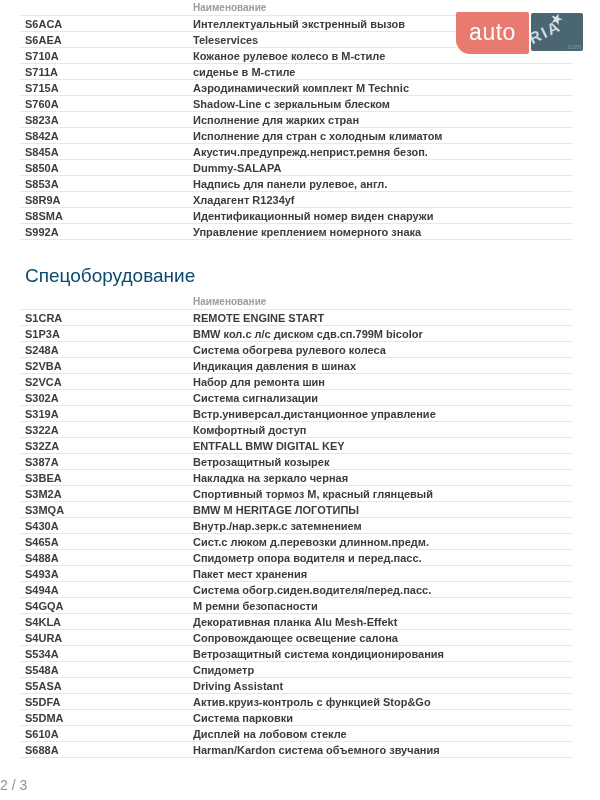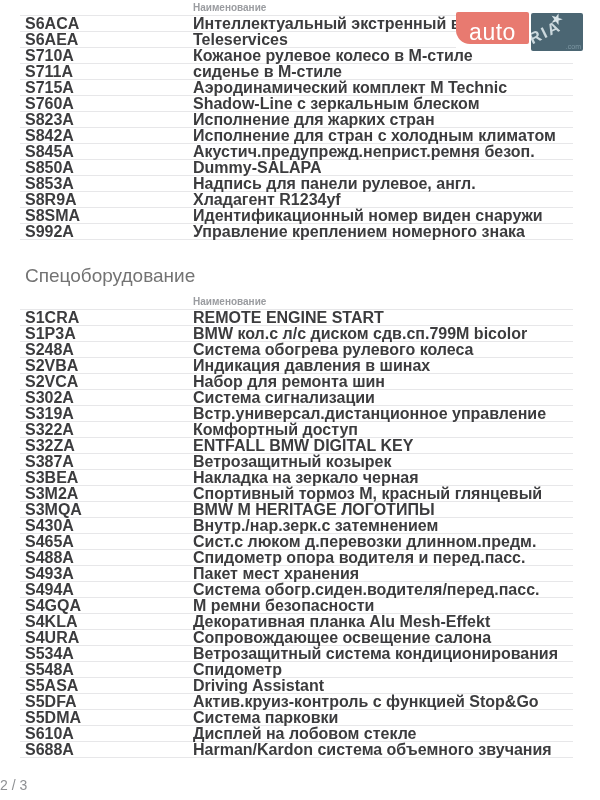--- a/index.html
+++ b/index.html
@@ -10,55 +10,55 @@
     font-family:"Liberation Sans","DejaVu Sans",sans-serif;
     overflow:hidden;
   }
   
   .table { margin-left:20px; width:553px;font-weight:bold; }
   .row {
     display:flex;
     align-items:center;
     height:15px;
     border-bottom:1px solid #e7e7e9;
-    font-size:16px;
+    font-size:11px;
     color:#3c3c3e;
     white-space:nowrap;
   }
   .row.thead { color:#9a9ca0; font-size:10px; align-items:flex-end; }
   .row.thead .col-name { padding-bottom:2px; }
   .col-code { width:173px; padding-left:5px; box-sizing:border-box; flex:none; }
   .col-name { flex:1; overflow:hidden; }
   
   .section-title {
     margin:26px 0 9px 25px;
     font-size:19px;
     line-height:19px;
     font-weight:400;
-    color:#737373;
+    color:#0c4a6e;
   }
   
   .footer {
     position:absolute;
     left:0; bottom:7px;
     width:100%;
     text-align:left;
     font-size:14px;
     color:#8f9194;
   }
   
   .logo {
     position:absolute;
     top:12px; right:17px;
     display:flex;
     background:#ffffff;
     z-index:5;
   }
   .logo-auto {
-    width:73px; height:32px;
+    width:73px; height:42px;
     background:#e87a70;
     border-radius:2px 2px 2px 14px;
     color:#ffffff;
     font-size:23px;
     line-height:40px;
     text-align:center;
     letter-spacing:0.5px;
     margin-right:2px;
   }
   .logo-ria {

